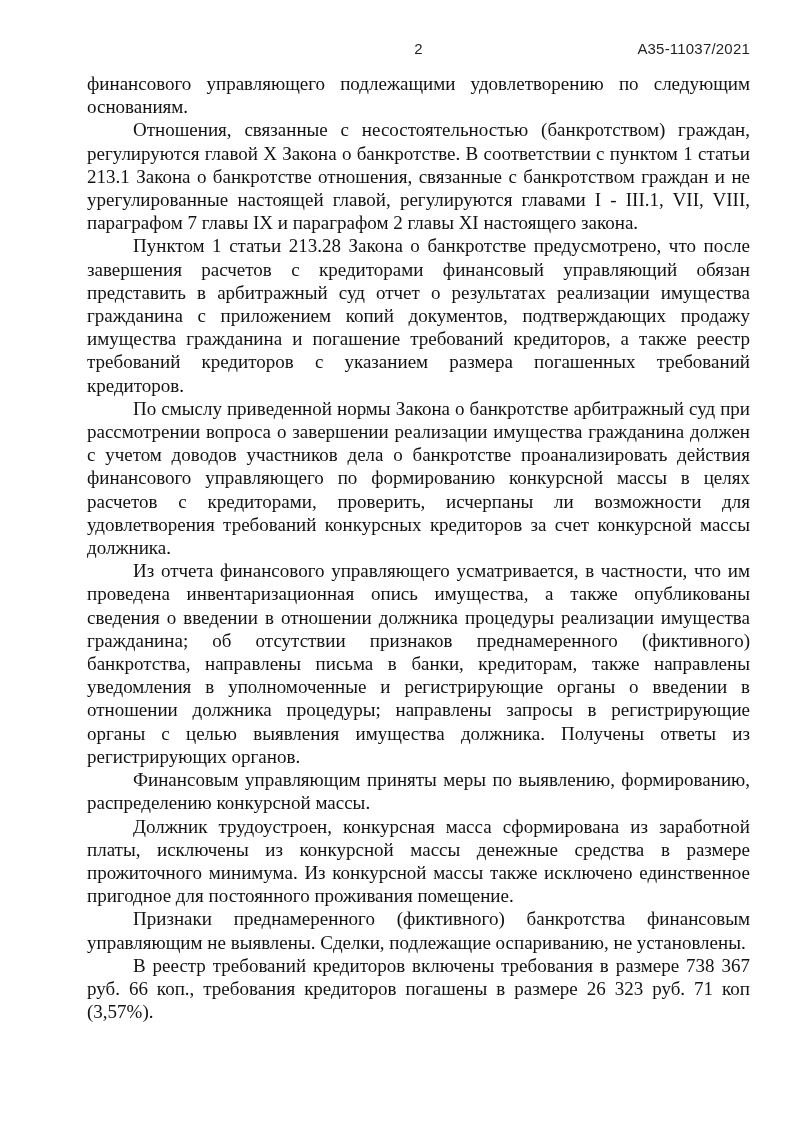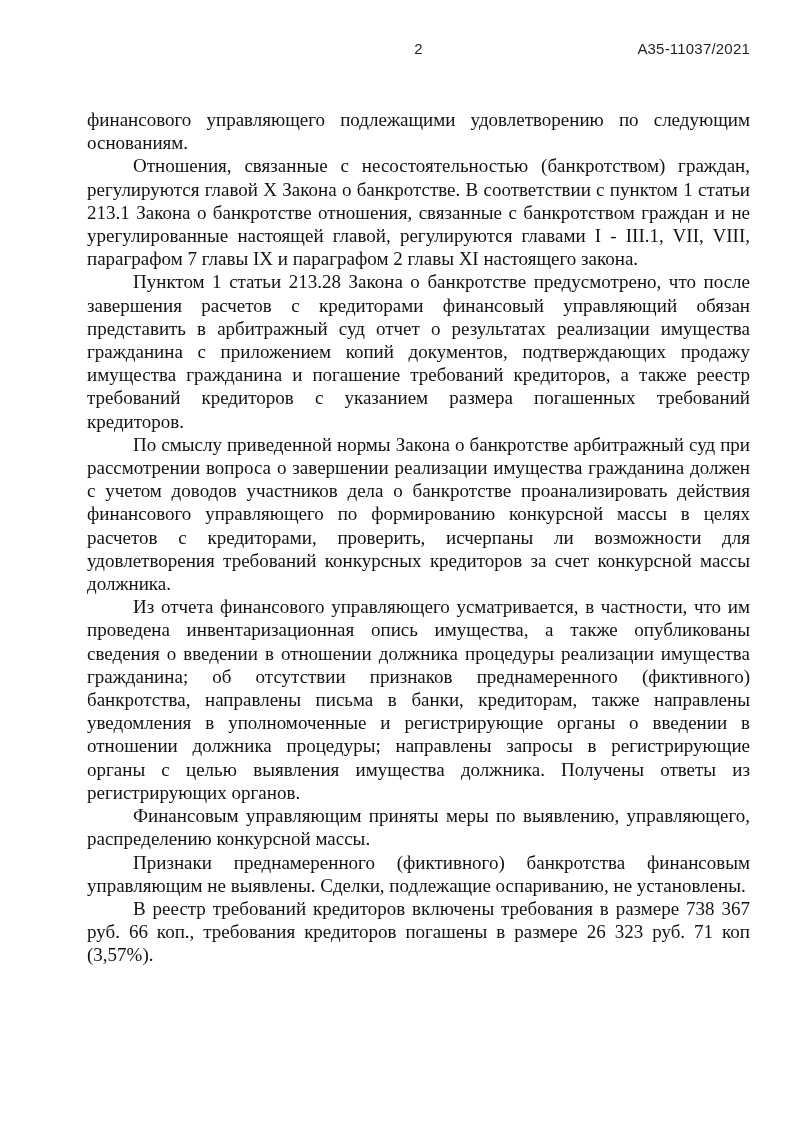--- a/index.html
+++ b/index.html
@@ -50,37 +50,37 @@
     text-justify: inter-word;
     color: #121212;
   }
   .document-body p {
     margin: 0;
     padding: 0;
     text-indent: 46px;
   }
   .document-body p.continuation {
     text-indent: 0;
-    margin-top: 36px;
   }
 </style>
 </head>
 <body>
 
 <div class="page">
 
   <div class="page-header">
     <span class="page-number">2</span>
     <span class="case-number">А35-11037/2021</span>
   </div>
 
   <div class="document-body">
     <p class="continuation">финансового управляющего подлежащими удовлетворению по следующим основаниям.</p>
     <p>Отношения, связанные с несостоятельностью (банкротством) граждан, регулируются главой X Закона о банкротстве. В соответствии с пунктом 1 статьи 213.1 Закона о банкротстве отношения, связанные с банкротством граждан и не урегулированные настоящей главой, регулируются главами I - III.1, VII, VIII, параграфом 7 главы IX и параграфом 2 главы XI настоящего закона.</p>
     <p>Пунктом 1 статьи 213.28 Закона о банкротстве предусмотрено, что после завершения расчетов с кредиторами финансовый управляющий обязан представить в арбитражный суд отчет о результатах реализации имущества гражданина с приложением копий документов, подтверждающих продажу имущества гражданина и погашение требований кредиторов, а также реестр требований кредиторов с указанием размера погашенных требований кредиторов.</p>
     <p>По смыслу приведенной нормы Закона о банкротстве арбитражный суд при рассмотрении вопроса о завершении реализации имущества гражданина должен с учетом доводов участников дела о банкротстве проанализировать действия финансового управляющего по формированию конкурсной массы в целях расчетов с кредиторами, проверить, исчерпаны ли возможности для удовлетворения требований конкурсных кредиторов за счет конкурсной массы должника.</p>
     <p>Из отчета финансового управляющего усматривается, в частности, что им проведена инвентаризационная опись имущества, а также опубликованы сведения о введении в отношении должника процедуры реализации имущества гражданина; об отсутствии признаков преднамеренного (фиктивного) банкротства, направлены письма в банки, кредиторам, также направлены уведомления в уполномоченные и регистрирующие органы о введении в отношении должника процедуры; направлены запросы в регистрирующие органы с целью выявления имущества должника. Получены ответы из регистрирующих органов.</p>
-    <p>Финансовым управляющим приняты меры по выявлению, управляющего, распределению конкурсной массы.</p>
+    <p>Финансовым управляющим приняты меры по выявлению, формированию, распределению конкурсной массы.</p>
+    <p>Должник трудоустроен, конкурсная масса сформирована из заработной платы, исключены из конкурсной массы денежные средства в размере прожиточного минимума. Из конкурсной массы также исключено единственное пригодное для постоянного проживания помещение.</p>
     <p>Признаки преднамеренного (фиктивного) банкротства финансовым управляющим не выявлены. Сделки, подлежащие оспариванию, не установлены.</p>
     <p>В реестр требований кредиторов включены требования в размере 738 367 руб. 66 коп., требования кредиторов погашены в размере 26 323 руб. 71 коп (3,57%).</p>
   </div>
 
 </div>
 
 </body></html>

